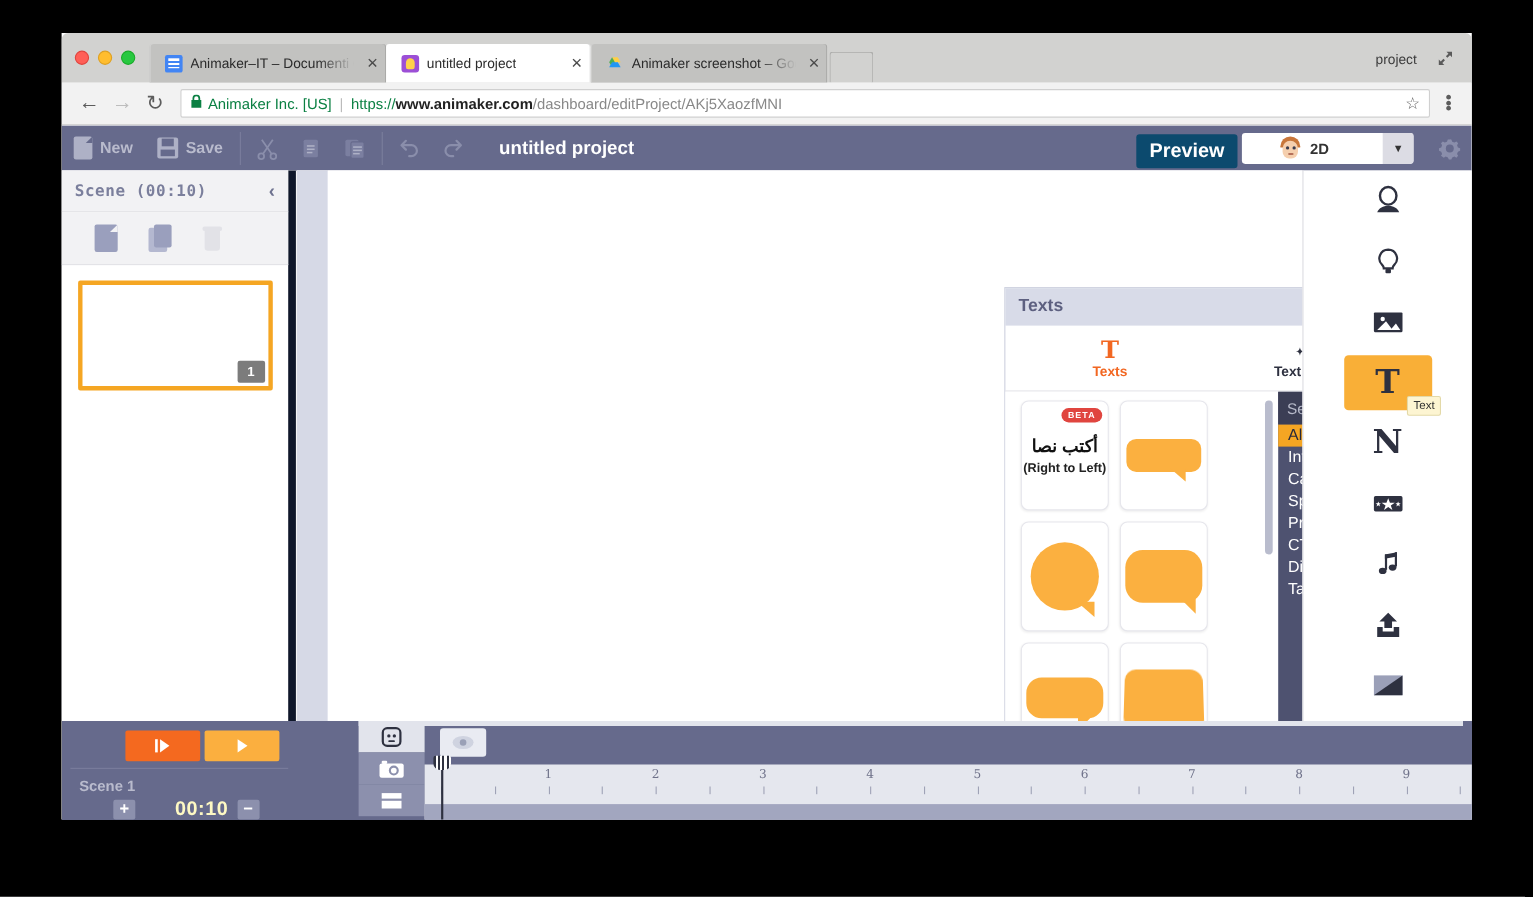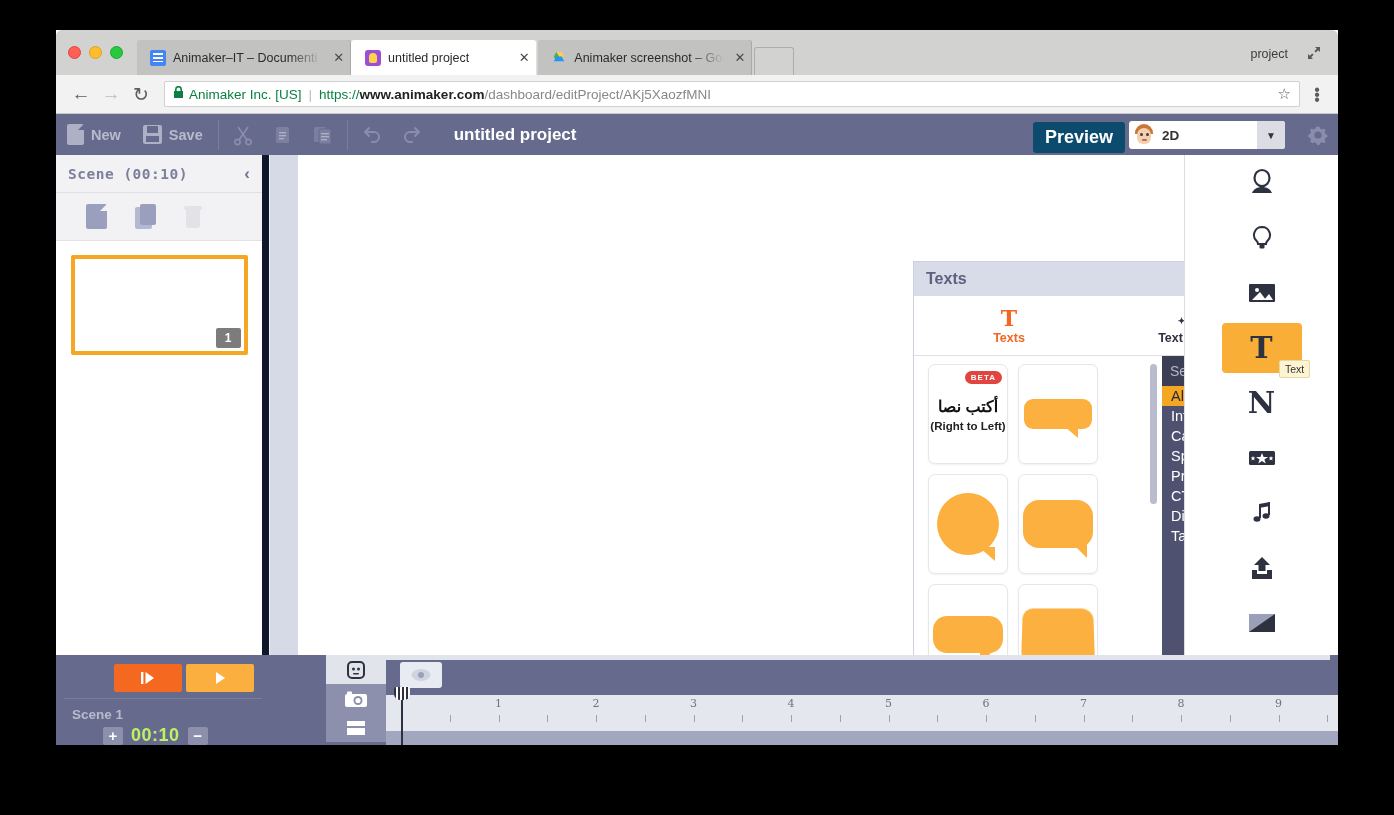--- a/index.html
+++ b/index.html
@@ -183,21 +183,21 @@
   .preview-btn {
     position: absolute; left: 977px; top: 8px;
     background: #0c4a6e; color: #fff;
     font-size: 18px; font-weight: bold;
     padding: 5px 12px; border-radius: 3px;
   }
   .char-select {
     position: absolute; left: 1073px; top: 7px;
     width: 156px; height: 28px;
     background: #fff; border-radius: 3px;
-    display: flex; align-items: center;
+    display: flex; align-items: center; padding-left: 29px;
   }
   .char-avatar {
     width: 24px; height: 24px; margin: 0 6px 0 3px;
     position: relative; overflow: hidden;
   }
   .char-avatar .hair { position:absolute; left:3px; top:1px; width:18px; height:10px; background:#c8763a; border-radius: 9px 9px 0 0; }
   .char-avatar .face { position:absolute; left:5px; top:5px; width:14px; height:16px; background:#f5cfae; border-radius: 7px 7px 6px 6px; }
   .char-avatar .eyel, .char-avatar .eyer { position:absolute; top:10px; width:3px; height:3px; background:#3b3b4d; border-radius:50%; }
   .char-avatar .eyel { left:8px; } .char-avatar .eyer { left:14px; }
   .char-avatar .mouth { position:absolute; left:10px; top:16px; width:5px; height:2px; background:#b5705a; border-radius:2px; }
@@ -425,21 +425,21 @@
     background: #666a8c;
   }
   .tl-left { position: absolute; left: 0; top: 0; width: 214px; height: 90px; }
   .tl-play-row { display: flex; gap: 4px; padding: 9px 0 0 58px; }
   .tl-play { width: 68px; height: 28px; border-radius: 2px; display: flex; align-items: center; justify-content: center; color: #fff; }
   .tl-play.primary { background: #f4691f; }
   .tl-play.secondary { background: #fbaf3f; }
   .tl-scene-label { color: #b9bbcd; font-size: 13.5px; font-weight: bold; padding: 8px 0 0 8px; border-top: 1px solid #7a7e9d; margin: 6px 8px 0; }
   .tl-dur { display: flex; align-items: center; gap: 8px; padding: 3px 0 0 47px; }
   .tl-pm { width: 20px; height: 18px; background: #8c90ad; color: #fff; display: flex; align-items: center; justify-content: center; font-size: 15px; font-weight: bold; border-radius: 2px; }
-  .tl-time { color: #bef264; font-size: 18px; font-weight: bold; letter-spacing: .5px; }
+  .tl-time { color: #fef9c3; font-size: 18px; font-weight: bold; letter-spacing: .5px; margin-left: 28px; }
 
   .tl-tracks { position: absolute; left: 270px; top: 0; width: 60px; height: 90px; }
   .tl-track-btn { width: 60px; height: 29px; display: flex; align-items: center; justify-content: center; }
   .tl-track-btn.t1 { background: #e2e4ec; }
   .tl-track-btn.t2 { background: #8c90ad; }
   .tl-track-btn.t3 { background: #8c90ad; }
 
   .tl-eye { position: absolute; left: 344px; top: 7px; width: 42px; height: 26px; background: #e9ebf2; border-radius: 3px; display: flex; align-items: center; justify-content: center; }
   .tl-ruler-area { position: absolute; left: 330px; top: 40px; right: 0; height: 50px; background: #e5e7ee; }
   .tl-ruler { position: absolute; left: 0; top: 0; right: 0; height: 34px; }

